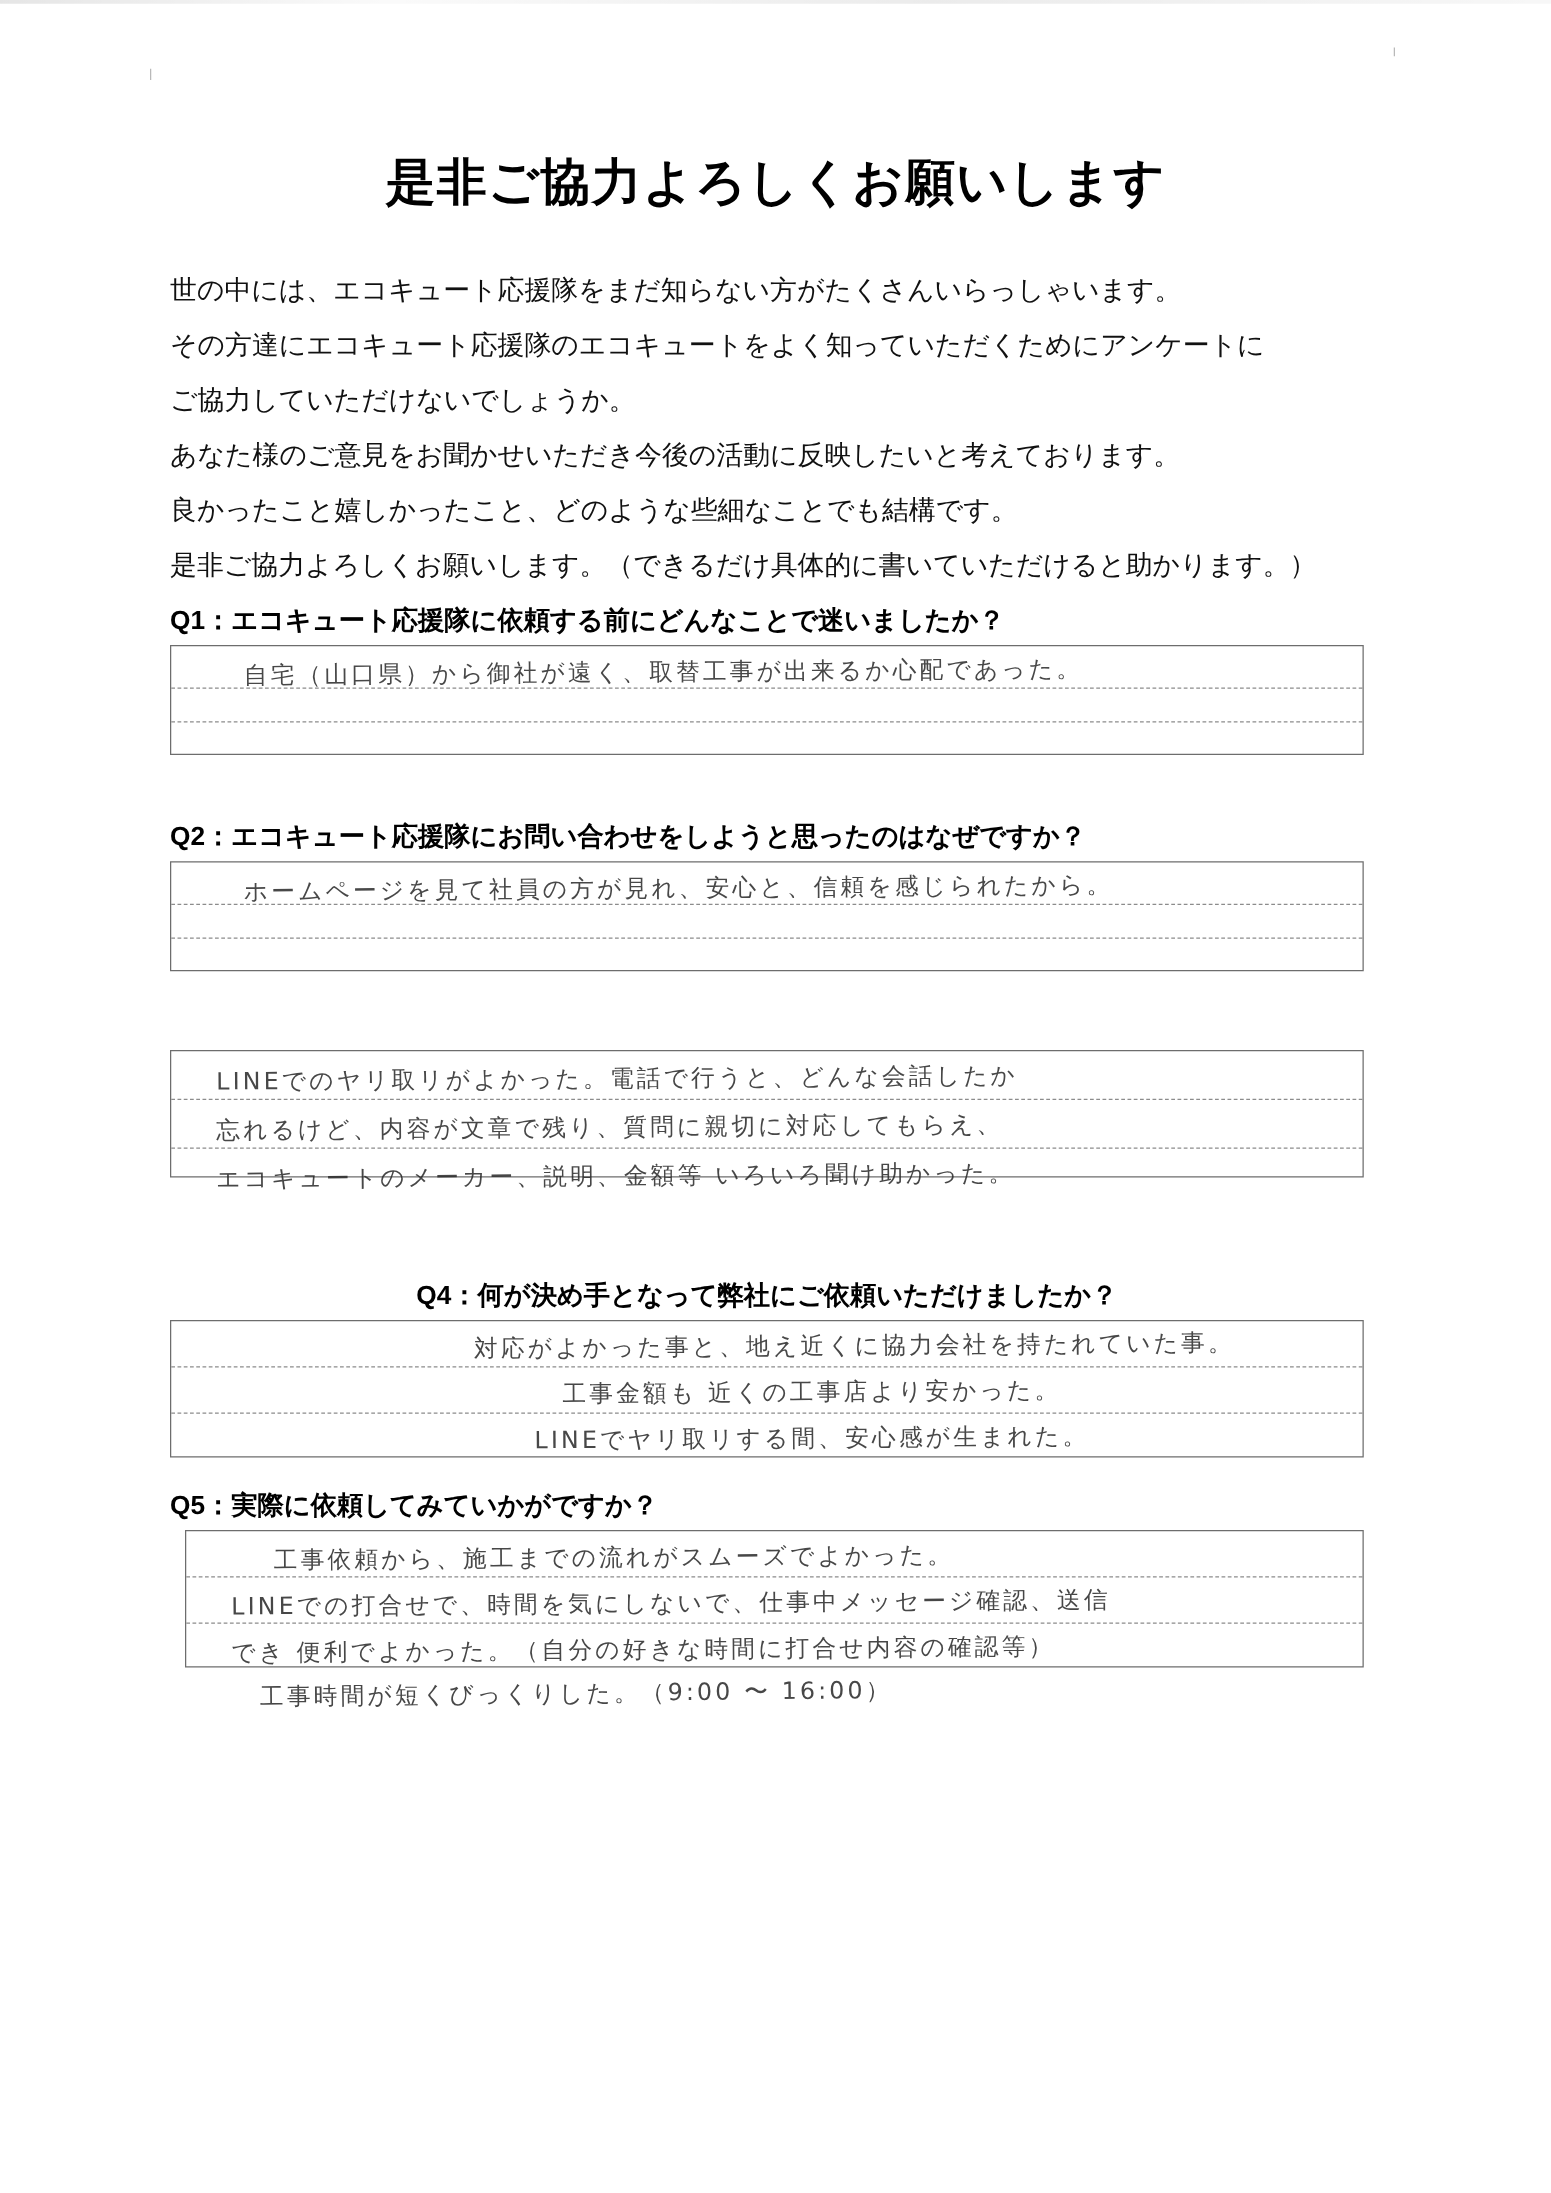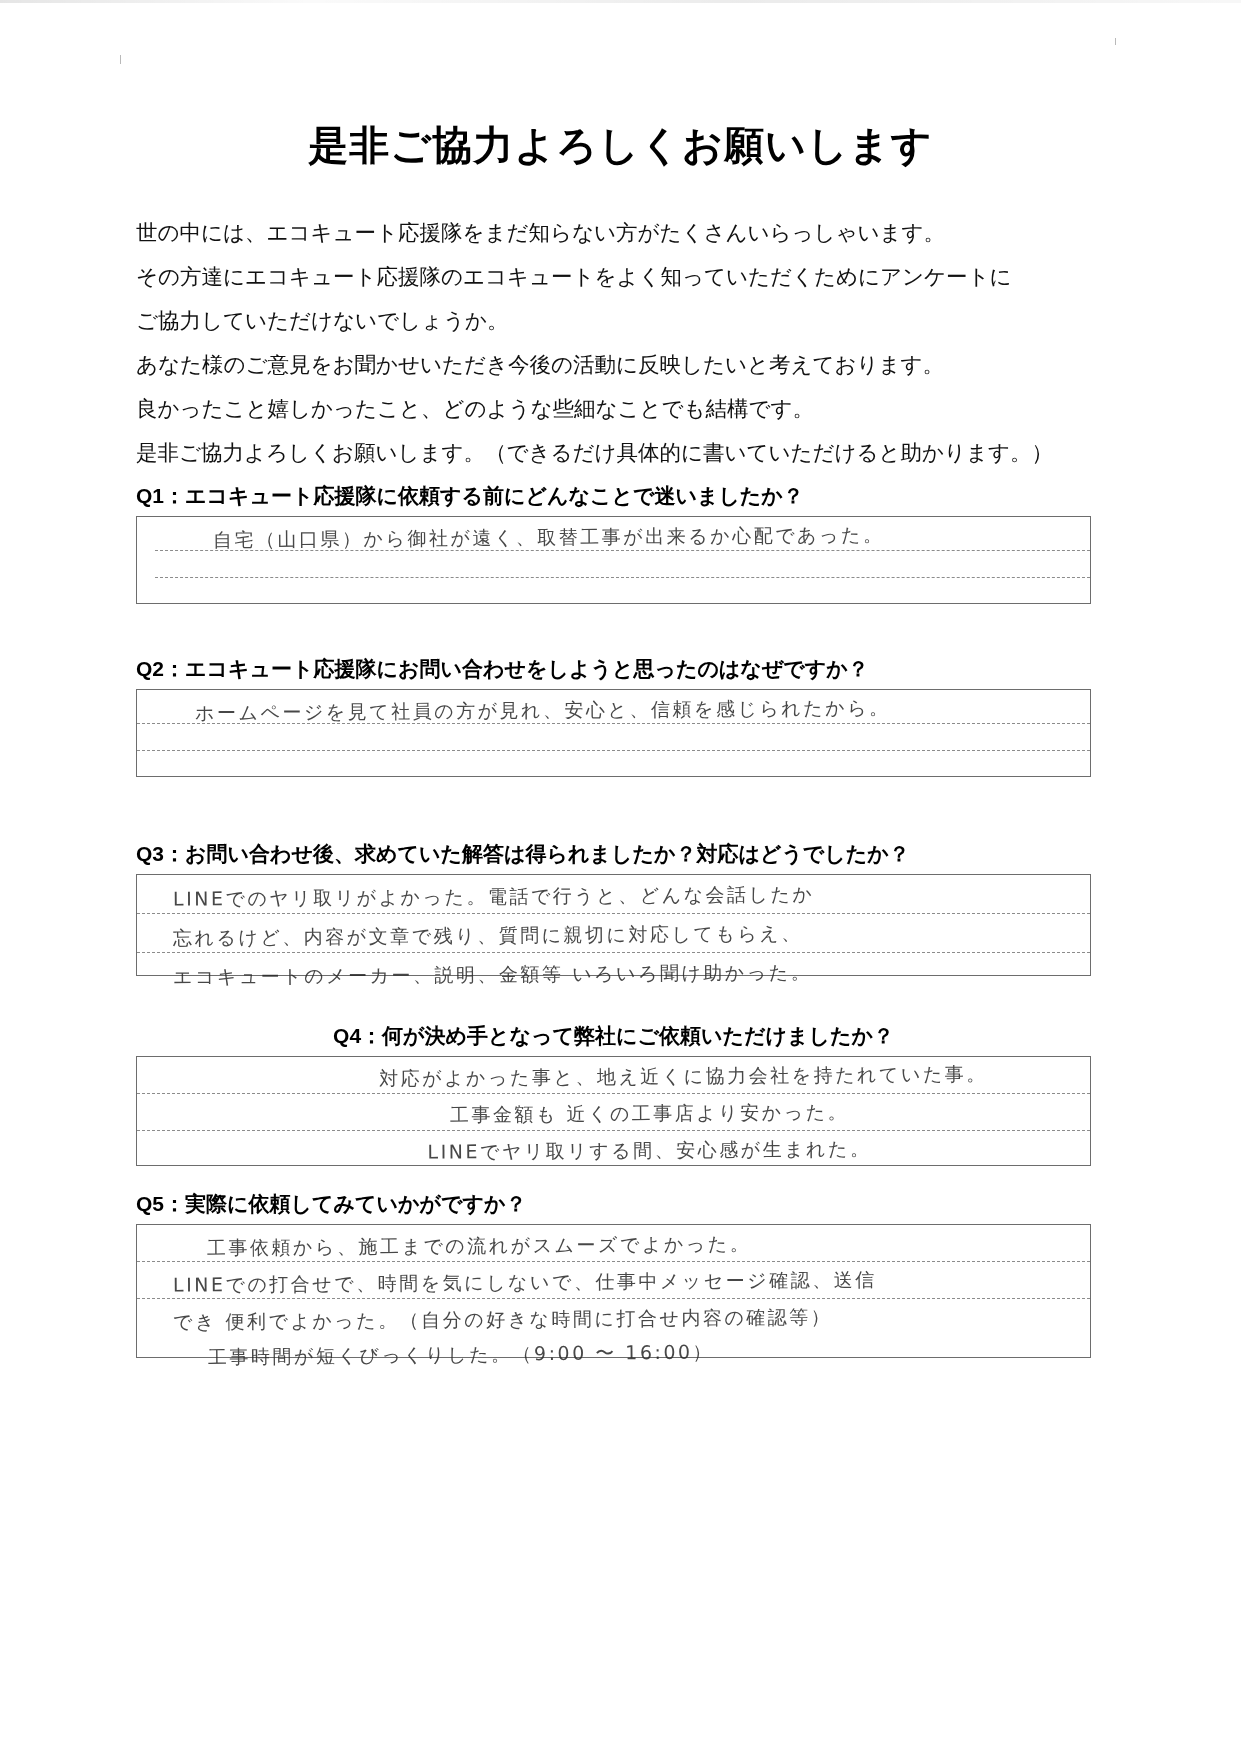--- a/index.html
+++ b/index.html
@@ -132,21 +132,21 @@
     <div class="intro-line">世の中には、エコキュート応援隊をまだ知らない方がたくさんいらっしゃいます。</div>
     <div class="intro-line">その方達にエコキュート応援隊のエコキュートをよく知っていただくためにアンケートに</div>
     <div class="intro-line">ご協力していただけないでしょうか。</div>
     <div class="intro-line">あなた様のご意見をお聞かせいただき今後の活動に反映したいと考えております。</div>
     <div class="intro-line">良かったこと嬉しかったこと、どのような些細なことでも結構です。</div>
     <div class="intro-line">是非ご協力よろしくお願いします。（できるだけ具体的に書いていただけると助かります。）</div>
   </div>
 
   <div class="qblock" style="top:482px;">
     <div class="q-heading">Q1：エコキュート応援隊に依頼する前にどんなことで迷いましたか？</div>
-    <div class="answer-box" style="height:88px;padding-left:18px;">
+    <div class="answer-box" style="height:88px;">
       <div class="answer-row" style="height:34px;">
         <div class="hand indent1" style="top:7px;">自宅（山口県）から御社が遠く、取替工事が出来るか心配であった。</div>
       </div>
       <div class="answer-row" style="height:27px;">
         <div class="hand indent1" style="top:4px;"></div>
       </div>
       <div class="answer-row" style="height:27px;">
         <div class="hand indent1" style="top:4px;"></div>
       </div>
     </div>
@@ -161,21 +161,20 @@
       <div class="answer-row" style="height:27px;">
         <div class="hand indent1" style="top:4px;"></div>
       </div>
       <div class="answer-row" style="height:27px;">
         <div class="hand indent1" style="top:4px;"></div>
       </div>
     </div>
   </div>
 
   <div class="qblock" style="top:840px;">
-    <div class="q-heading">Q3：お問い合わせ後、求めていた解答は得られましたか？対応はどうでしたか？</div>
     <div class="answer-box" style="height:102px;">
       <div class="answer-row" style="height:39px;">
         <div class="hand indent2" style="top:8px;">LINEでのヤリ取リがよかった。電話で行うと、どんな会話したか</div>
       </div>
       <div class="answer-row" style="height:39px;">
         <div class="hand indent2" style="top:8px;">忘れるけど、内容が文章で残り、質問に親切に対応してもらえ、</div>
       </div>
       <div class="answer-row" style="height:38px;">
         <div class="hand indent2" style="top:8px;">エコキュートのメーカー、説明、金額等 いろいろ聞け助かった。</div>
       </div>
@@ -192,21 +191,21 @@
         <div class="hand indent2" style="top:7px;">工事金額も 近くの工事店より安かった。</div>
       </div>
       <div class="answer-row" style="height:36px;">
         <div class="hand indent2" style="top:7px;">LINEでヤリ取リする間、安心感が生まれた。</div>
       </div>
     </div>
   </div>
 
   <div class="qblock" style="top:1190px;">
     <div class="q-heading">Q5：実際に依頼してみていかがですか？</div>
-    <div class="answer-box" style="height:134px;">
+    <div class="answer-box" style="height:110px;margin-left:12px;">
       <div class="answer-row" style="height:37px;">
         <div class="hand indent3" style="top:7px;">工事依頼から、施工までの流れがスムーズでよかった。</div>
       </div>
       <div class="answer-row" style="height:37px;">
         <div class="hand indent2" style="top:7px;">LINEでの打合せで、時間を気にしないで、仕事中メッセージ確認、送信</div>
       </div>
       <div class="answer-row" style="height:36px;">
         <div class="hand indent2" style="top:7px;">でき 便利でよかった。（自分の好きな時間に打合せ内容の確認等）</div>
       </div>
     </div>

